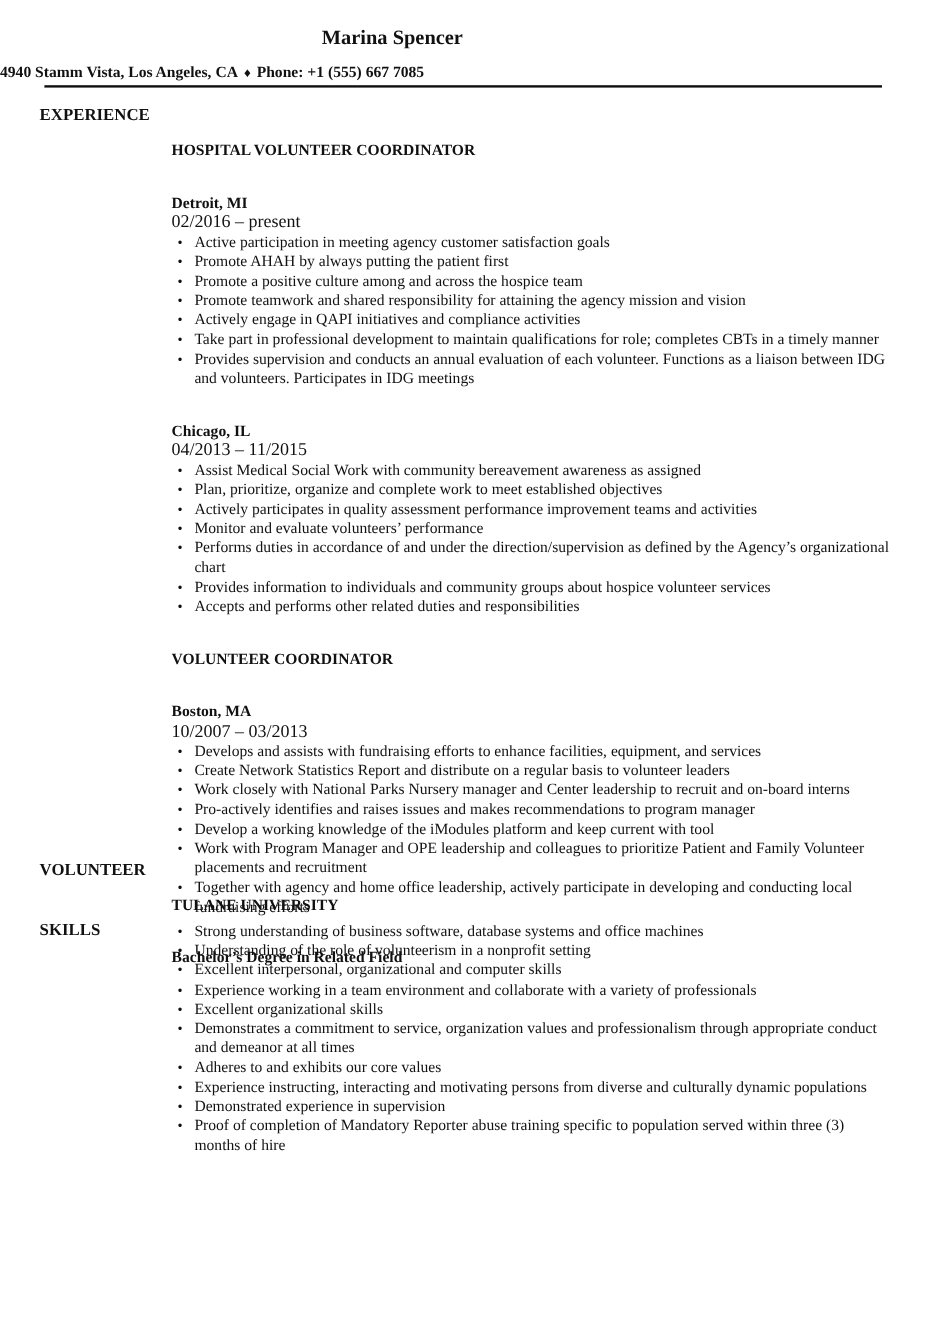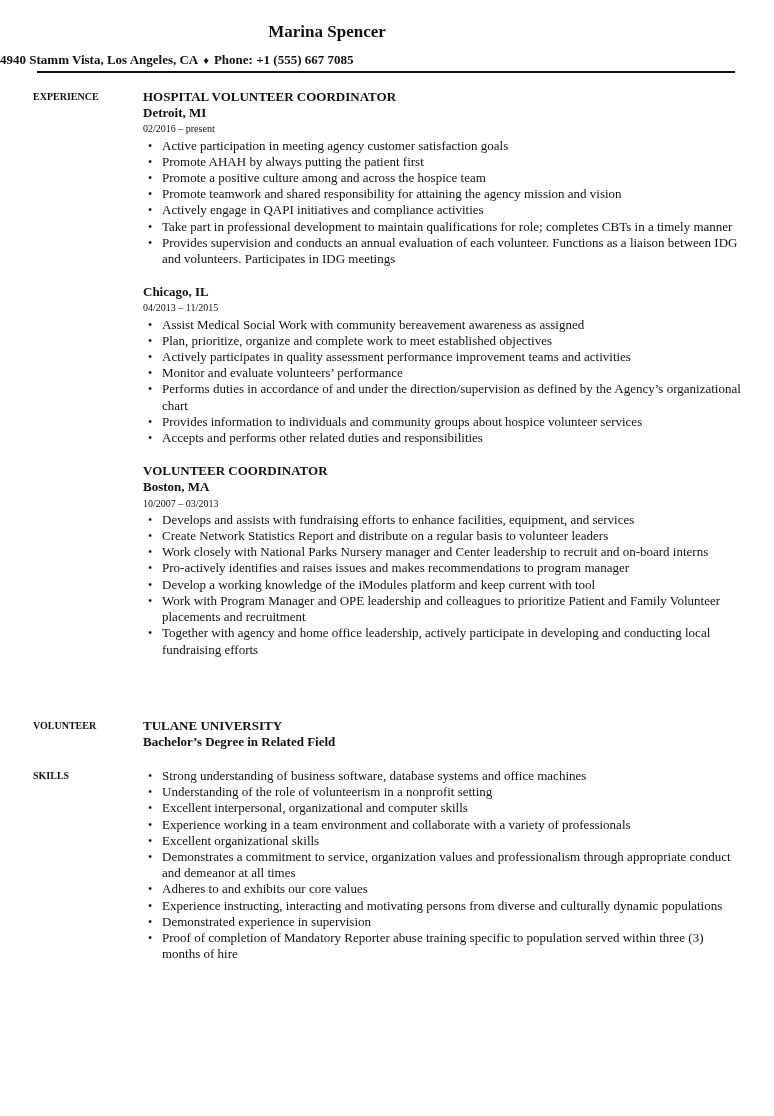--- a/index.html
+++ b/index.html
@@ -59,38 +59,39 @@
     .section {
       position: absolute;
       left: 0;
       width: 774px;
     }
     .section-label {
       position: absolute;
       left: 33px;
       top: 0;
       font-weight: bold;
-      font-size: 10px;
+      font-size: 14px;
       line-height: 16.2px;
       letter-spacing: 0;
     }
     .section-body {
       position: absolute;
       left: 143px;
       top: 0;
       width: 600px;
     }
     .job { margin-bottom: 17px; }
     .job-title, .edu-school, .edu-degree, .job-loc {
       font-weight: bold;
       font-size: 13px;
       line-height: 16.2px;
+      margin-top: 28px;
     }
     .job-dates {
-      font-size: 10px;
+      font-size: 15px;
       line-height: 16.2px;
     }
     ul.bullets {
       list-style: none;
       margin: 0;
       padding: 0;
     }
     ul.bullets li {
       position: relative;
       padding-left: 19px;

